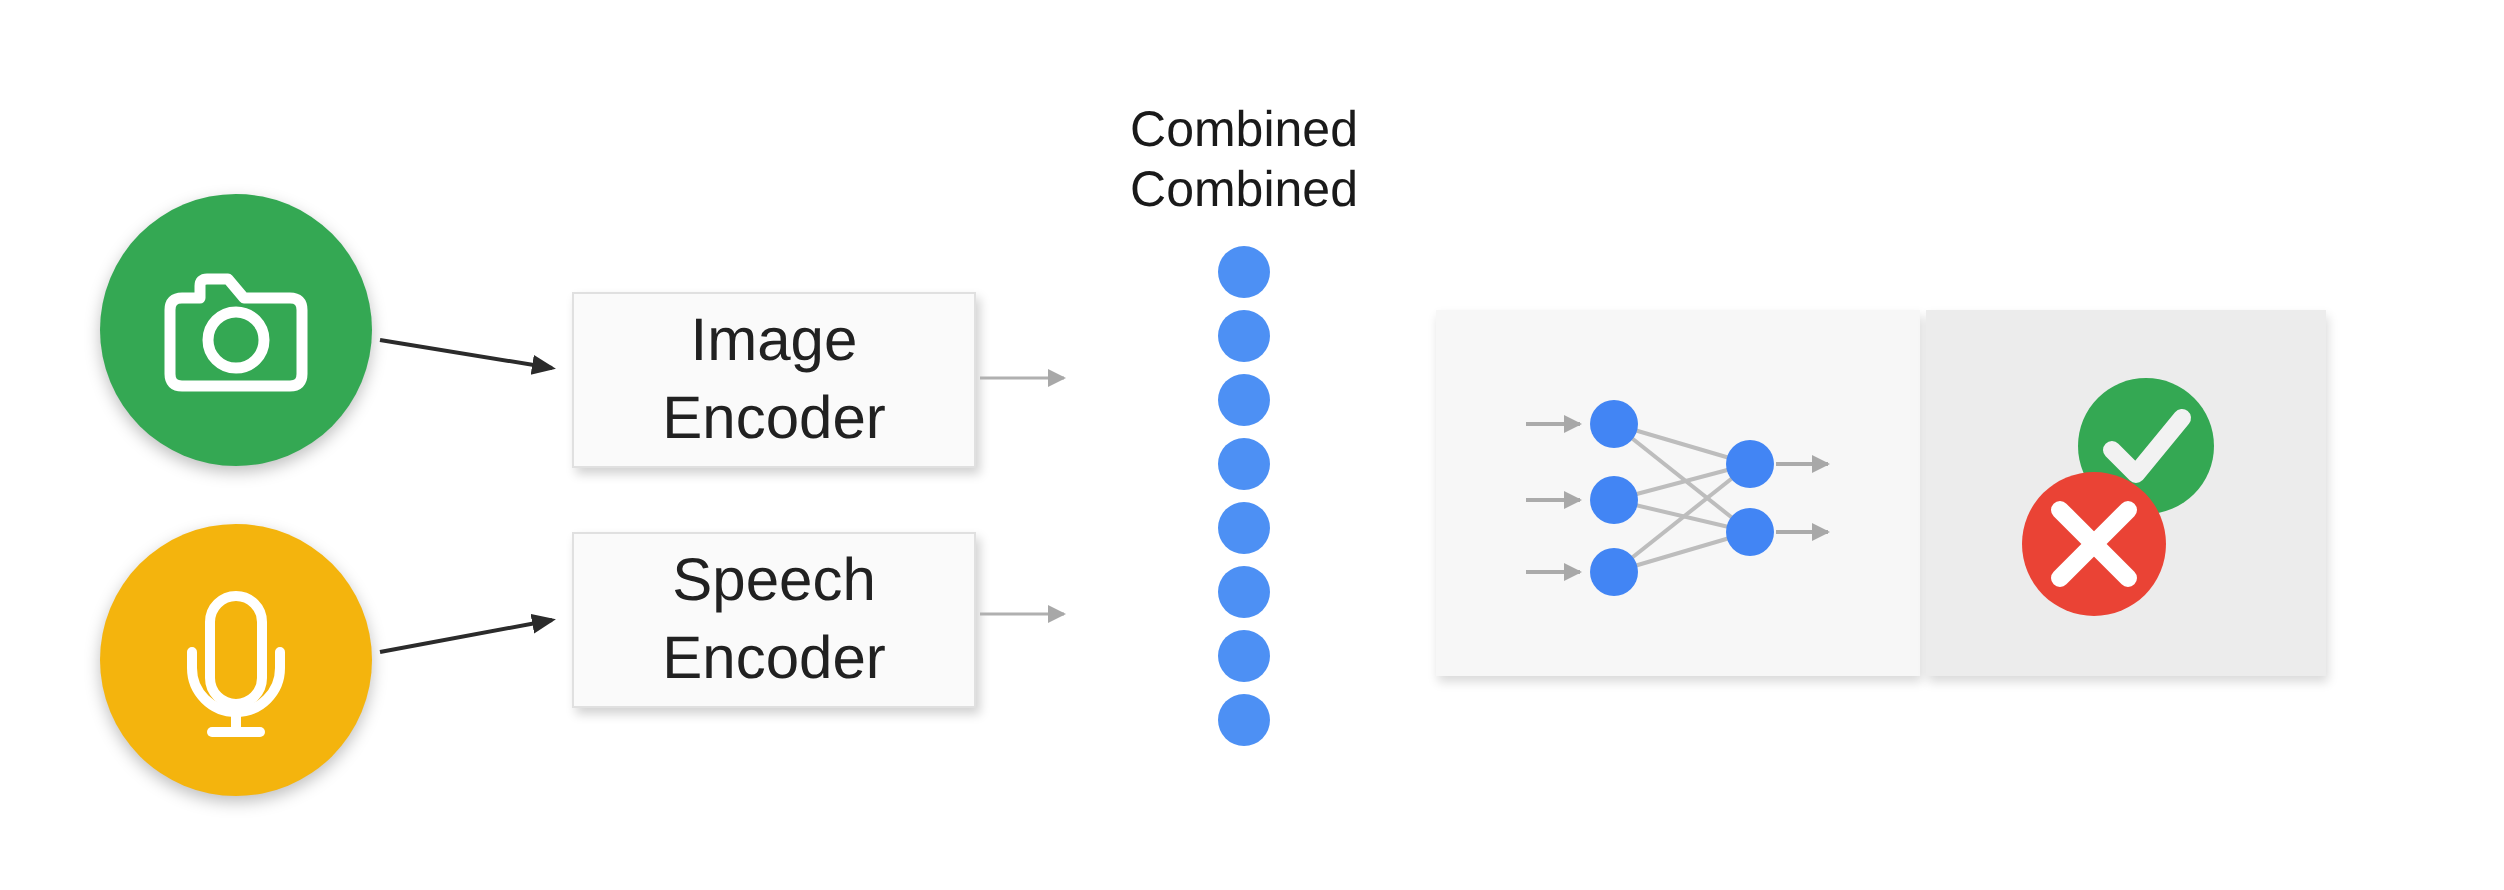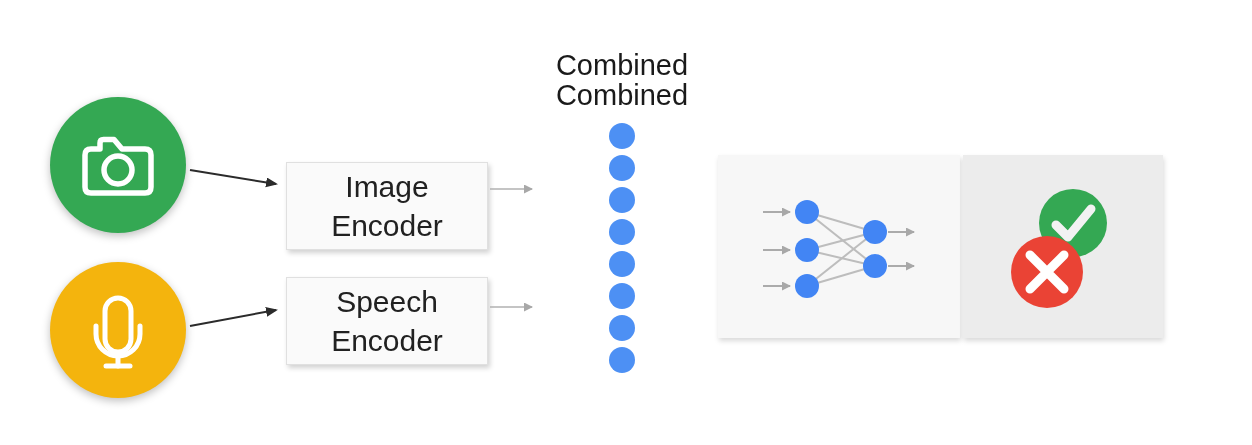--- a/index.html
+++ b/index.html
@@ -19,27 +19,27 @@
   .input-circle.green{left:50px;top:97px;background:#34A853;}
   .input-circle.yellow{left:50px;top:262px;background:#F4B40D;}
 
   
   .encoder-box{
     left:286px;width:202px;height:88px;background:#FAFAFA;
     border:1px solid #E0E0E0;box-shadow:2px 3px 5px rgba(0,0,0,0.18);
     display:flex;flex-direction:column;align-items:center;justify-content:center;
     font-size:30px;line-height:39px;color:#212121;text-align:center;
   }
-  #image-encoder{top:162px;}
-  #speech-encoder{top:277px;}
+  #image-encoder{top:146px;}
+  #speech-encoder{top:266px;}
 
   
   .embed-title{
     left:532px;top:50px;width:180px;text-align:center;
-    font-size:29px;line-height:30px;color:#1a1a1a;
+    font-size:25px;line-height:30px;color:#1a1a1a;
   }
   .dot-col{
     left:609px;top:123px;width:26px;
     display:flex;flex-direction:column;gap:6px;
   }
   .dot{width:26px;height:26px;border-radius:50%;background:#4D90F4;}
 
   
   .panel{top:155px;height:183px;box-shadow:1px 3px 5px rgba(0,0,0,0.15);}
   .panel.nn{left:718px;width:242px;background:#F7F7F7;}

